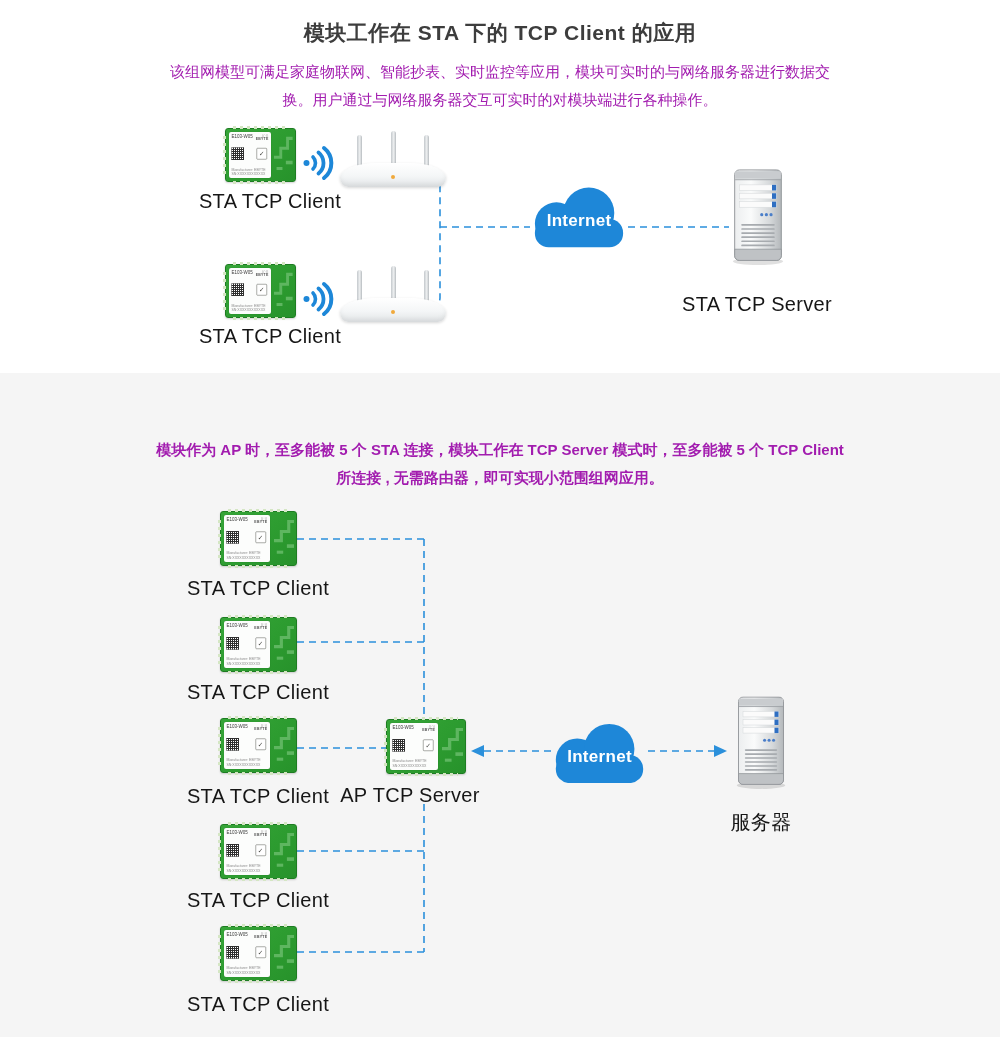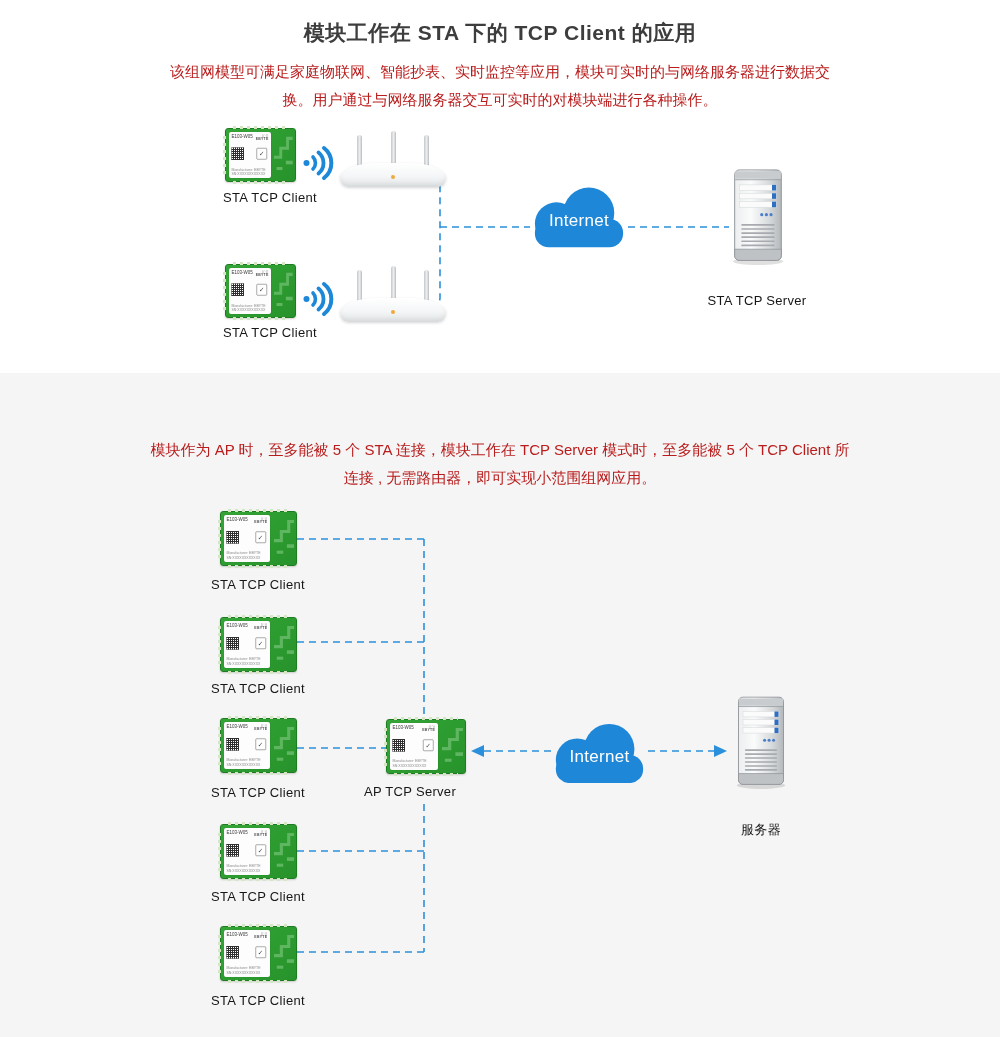--- a/index.html
+++ b/index.html
@@ -6,26 +6,26 @@
   .page{position:relative;width:1000px;height:1037px;overflow:hidden;
         font-family:"Liberation Sans","DejaVu Sans",sans-serif;background:#fff;}
   .sec{position:relative;width:1000px;}
   .sec1{height:373px;background:#ffffff;}
   .sec2{height:664px;background:#f5f5f5;}
   .sec-title{position:absolute;left:0;right:0;margin:0;text-align:center;
              font-size:21px;font-weight:600;color:#3d3d3d;letter-spacing:.5px;}
   .sec1 .sec-title{top:19px;}
   .sec2 .sec-title{top:25px;}
   .sec-desc{position:absolute;left:50%;transform:translateX(-50%);margin:0;
-            text-align:center;font-size:15px;color:#b91c1c;line-height:28px;}
+            text-align:center;font-size:15px;color:#a21caf;line-height:28px;}
   .sec1 .sec-desc{top:58px;width:684px;}
-  .sec2 .sec-desc{top:63px;width:700px;}
+  .sec2 .sec-desc{top:63px;width:700px;font-weight:bold;}
   .connectors{position:absolute;left:0;top:0;pointer-events:none;}
   .abs{position:absolute;}
-  .node-label{position:absolute;text-align:center;font-size:13px;font-weight:500;
+  .node-label{position:absolute;text-align:center;font-size:20px;font-weight:500;
               color:#161616;letter-spacing:.3px;white-space:nowrap;}
   
   .module-host{position:absolute;}
   .module{position:relative;width:100%;height:100%;border-radius:3px;
           background:linear-gradient(135deg,#36a538 0%,#2d9c30 55%,#27922b 100%);
           border:1px solid #1e7d22;box-sizing:border-box;
           box-shadow:0 1px 2px rgba(0,0,0,.18);}
   .pins{position:absolute;left:7px;right:7px;height:3px;
         background:repeating-linear-gradient(90deg,#d4e6c3 0 3px,transparent 3px 7px);}
   .pins-t{top:-3px}.pins-b{bottom:-3px}
@@ -57,21 +57,21 @@
   .ant.a1{left:16%;height:35px;}
   .ant.a2{left:48%;height:39px;}
   .ant.a3{left:79%;height:35px;}
   .router-body{position:absolute;left:0;right:0;bottom:0;height:24px;
        background:linear-gradient(#ffffff,#f4f6f7 55%,#e1e4e6);
        border-radius:46% 46% 10px 10px / 75% 75% 12px 12px;
        box-shadow:0 1px 3px rgba(0,0,0,.16), inset 0 -3px 4px rgba(0,0,0,.05);}
   .led{position:absolute;left:50%;top:52%;width:4px;height:4px;border-radius:50%;
        background:#f0a93c;transform:translateX(-50%);}
   
-  .cloud-wrap{position:absolute;}
+  .cloud-wrap{position:absolute;font-weight:bold;}
   .cloud-wrap svg{width:100%;height:100%;display:block;}
   .cloud-text{position:absolute;left:50%;top:56%;transform:translate(-50%,-50%);
        color:#fff;font-size:17px;letter-spacing:.3px;white-space:nowrap;}
   
   .server-svg{position:absolute;}
   .hidden-defs{position:absolute;width:0;height:0;overflow:hidden;}
 </style>
 </head>
 <body>
 
@@ -464,15 +464,15 @@
     <div class="cloud-wrap" style="left:551px;top:349px;width:97px;height:62px">
       <svg viewBox="0 0 100 62">
           <use href="#cloud"></use>
         </svg>
       <span class="cloud-text">Internet</span>
     </div>
 
     <svg class="server-svg" style="left:734px;top:320px" width="54" height="100" viewBox="0 0 60 104">
         <use href="#server"></use>
       </svg>
-    <div class="node-label" style="left:710px;top:448px;width:102px">服务器</div>
+    <div class="node-label" style="left:710px;top:436px;width:102px">服务器</div>
   </section>
 </div>
 
 </body></html>

